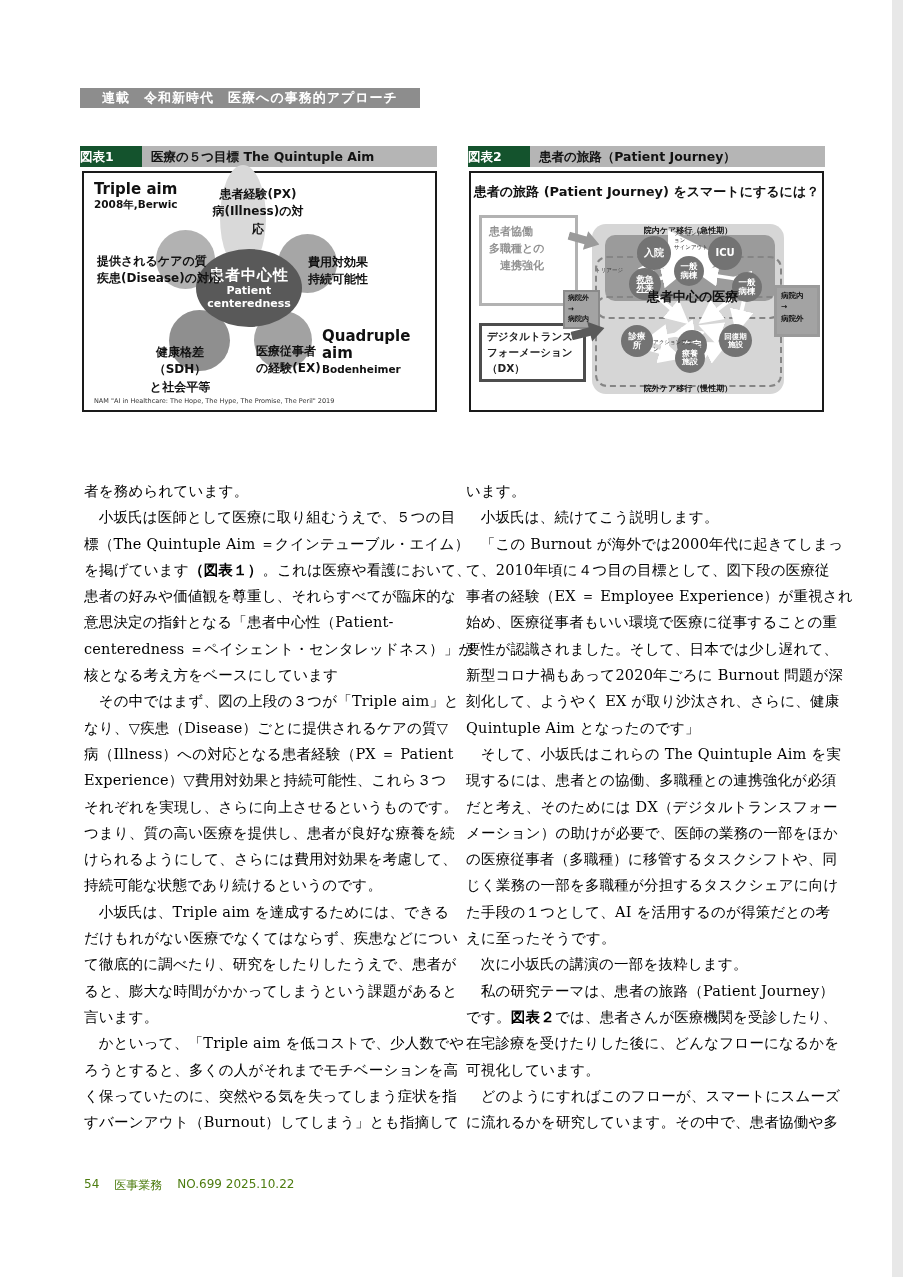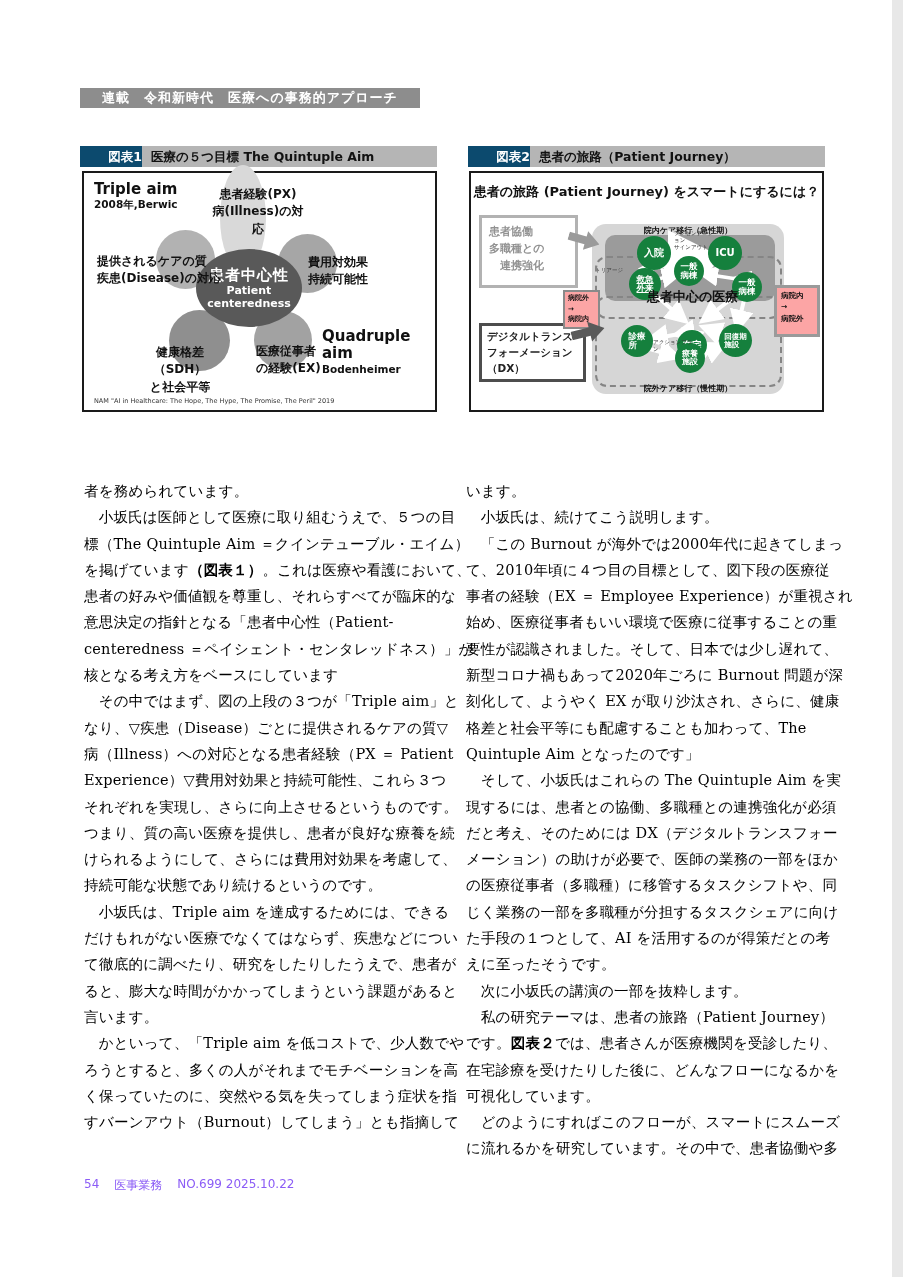--- a/index.html
+++ b/index.html
@@ -7,22 +7,22 @@
           font-family:"DejaVu Sans","Liberation Sans",sans-serif; }
 
   
   .serial-band { position:absolute; left:80px; top:88px; width:340px; height:20px;
     background:#8d8d8d; color:#fff; font-weight:bold; font-size:13px; line-height:20px;
     text-align:center; letter-spacing:1px; }
 
   
   .fig-header { position:absolute; top:146px; width:357px; height:21px; display:flex; }
   .fig-header.f1 { left:80px; } .fig-header.f2 { left:468px; }
-  .fig-tag { background:#0c4a6e; color:#fff; font-weight:bold; font-size:12.5px;
-    width:62px; text-align:right; line-height:21px; flex:0 0 62px; }
+  .fig-tag { background:#14532d; color:#fff; font-weight:bold; font-size:12.5px;
+    width:62px; text-align:left; line-height:21px; flex:0 0 62px; }
   .fig-caption { background:#b5b5b5; color:#111; font-weight:bold; font-size:12.5px;
     line-height:21px; padding-left:9px; flex:1; }
 
   
   .fig-frame { position:absolute; top:171px; width:351px; height:237px;
     border:2px solid #1a1a1a; background:#fff; }
   .fig-frame.f1 { left:82px; } .fig-frame.f2 { left:469px; }
 
   
   .f1-corner { position:absolute; line-height:1.15; }
@@ -56,58 +56,58 @@
   .f2-acute { position:absolute; left:134px; top:62px; width:170px; height:66px;
     background:#9b9b9b; border-radius:10px; }
   .f2-dash { position:absolute; border:2px dashed #858585; border-radius:12px; }
   .f2-dash1 { left:124px; top:83px; width:183px; height:59px; }
   .f2-dash2 { left:124px; top:123px; width:183px; height:87px; }
   .f2-zone { position:absolute; left:121px; width:192px; text-align:center;
     font-weight:bold; font-size:8px; color:#111; }
   .f2-zone.top { top:52px; } .f2-zone.bottom { top:210px; }
   .f2-centerlabel { position:absolute; left:176px; top:115px; font-weight:bold;
     font-size:13px; color:#111; }
-  .f2-node { position:absolute; background:#15803d; border-radius:50%; color:#fff;
+  .f2-node { position:absolute; background:#737373; border-radius:50%; color:#fff;
     font-weight:bold; display:flex; align-items:center; justify-content:center;
-    text-align:left; white-space:pre-line; line-height:1.05; }
+    text-align:center; white-space:pre-line; line-height:1.05; }
   .n0 { left:166px; top:63px; width:34px; height:34px; font-size:10px; }
   .n1 { left:237px; top:63px; width:34px; height:34px; font-size:10px; }
   .n2 { left:203px; top:83px; width:30px; height:30px; font-size:8.5px; }
   .n3 { left:158px; top:95px; width:32px; height:32px; font-size:8.5px; }
   .n4 { left:261px; top:99px; width:30px; height:30px; font-size:8.5px; }
   .n5 { left:206px; top:157px; width:30px; height:30px; font-size:9.5px; }
   .n6 { left:150px; top:152px; width:32px; height:32px; font-size:8.5px; }
   .n7 { left:248px; top:151px; width:33px; height:33px; font-size:7.5px; }
   .n8 { left:204px; top:170px; width:30px; height:30px; font-size:8px; }
   .f2-anno { position:absolute; font-size:5.5px; color:#3a3a3a; white-space:pre-line;
     line-height:1.3; }
   .a0 { left:124px; top:94px; width:34px; }
   .a1 { left:203px; top:57px; width:44px; }
   .a2 { left:182px; top:166px; width:42px; }
-  .f2-sidebox { position:absolute; white-space:pre-line; font-weight:bold; background:#fca5a5; }
+  .f2-sidebox { position:absolute; white-space:pre-line; font-weight:bold; background:#a3a3a3; }
   .f2-box1 { left:8px; top:42px; width:86px; height:62px; border:3px solid #b2b2b2;
-    color:#929292; font-size:11px; line-height:1.55; padding:5px 0 0 7px; background:transparent; }
+    color:#929292; font-size:11px; line-height:1.55; padding:5px 0 18px 7px; background:transparent; }
   .f2-box2 { left:8px; top:150px; width:96px; height:50px; border:3px solid #4d4d4d;
     color:#222; font-size:10.5px; line-height:1.5; padding:3px 0 0 5px; background:transparent; }
   .f2-tin { left:92px; top:117px; width:30px; height:34px; border:2px solid #8a8a8a;
     font-size:7px; line-height:1.5; padding:1px 0 0 3px; color:#111; }
   .f2-tout { left:303px; top:112px; width:36px; height:44px; border:3px solid #9a9a9a;
     font-size:7.5px; line-height:1.5; padding:2px 0 0 4px; color:#111; }
   .f2-flowsvg { position:absolute; left:121px; top:51px; }
   .f2-bigarrow { position:absolute; }
 
   
   .column { position:absolute; top:478px; width:364px;
     font-family:"DejaVu Serif","Liberation Serif",serif; font-size:14.5px; color:#000000; }
   .column.left { left:84px; } .column.right { left:466px; }
   .line { height:26.3px; line-height:26.3px; white-space:nowrap; letter-spacing:0.2px; }
   .line b.ref { font-family:"DejaVu Sans","Liberation Sans",sans-serif; font-weight:bold; }
 
   
-  .footer { position:absolute; left:84px; top:1177px; font-size:12px; color:#8b5cf6;
+  .footer { position:absolute; left:84px; top:1177px; font-size:12px; color:#4d7c0f;
     display:flex; gap:15px; }
 </style>
 </head>
 <body>
 
 <div class="page">
 
   <div class="serial-band" style="white-space: pre-line;">連載　令和新時代　医療への事務的アプローチ</div>
 
   <div class="fig-header f1">
@@ -264,21 +264,20 @@
   <div class="column right">
       <div class="line">います。</div>
       <div class="line">　小坂氏は、続けてこう説明します。</div>
       <div class="line">　「この Burnout が海外では2000年代に起きてしまっ</div>
       <div class="line">て、2010年頃に４つ目の目標として、図下段の医療従</div>
       <div class="line">事者の経験（EX ＝ Employee Experience）が重視され</div>
       <div class="line">始め、医療従事者もいい環境で医療に従事することの重</div>
       <div class="line">要性が認識されました。そして、日本では少し遅れて、</div>
       <div class="line">新型コロナ禍もあって2020年ごろに Burnout 問題が深</div>
       <div class="line">刻化して、ようやく EX が取り沙汰され、さらに、健康</div>
-      <div class="line">格差と社会平等にも配慮することも加わって、The</div>
       <div class="line">Quintuple Aim となったのです」</div>
       <div class="line">　そして、小坂氏はこれらの The Quintuple Aim を実</div>
       <div class="line">現するには、患者との協働、多職種との連携強化が必須</div>
       <div class="line">だと考え、そのためには DX（デジタルトランスフォー</div>
       <div class="line">メーション）の助けが必要で、医師の業務の一部をほか</div>
       <div class="line">の医療従事者（多職種）に移管するタスクシフトや、同</div>
       <div class="line">じく業務の一部を多職種が分担するタスクシェアに向け</div>
       <div class="line">た手段の１つとして、AI を活用するのが得策だとの考</div>
       <div class="line">えに至ったそうです。</div>
       <div class="line">　次に小坂氏の講演の一部を抜粋します。</div>

